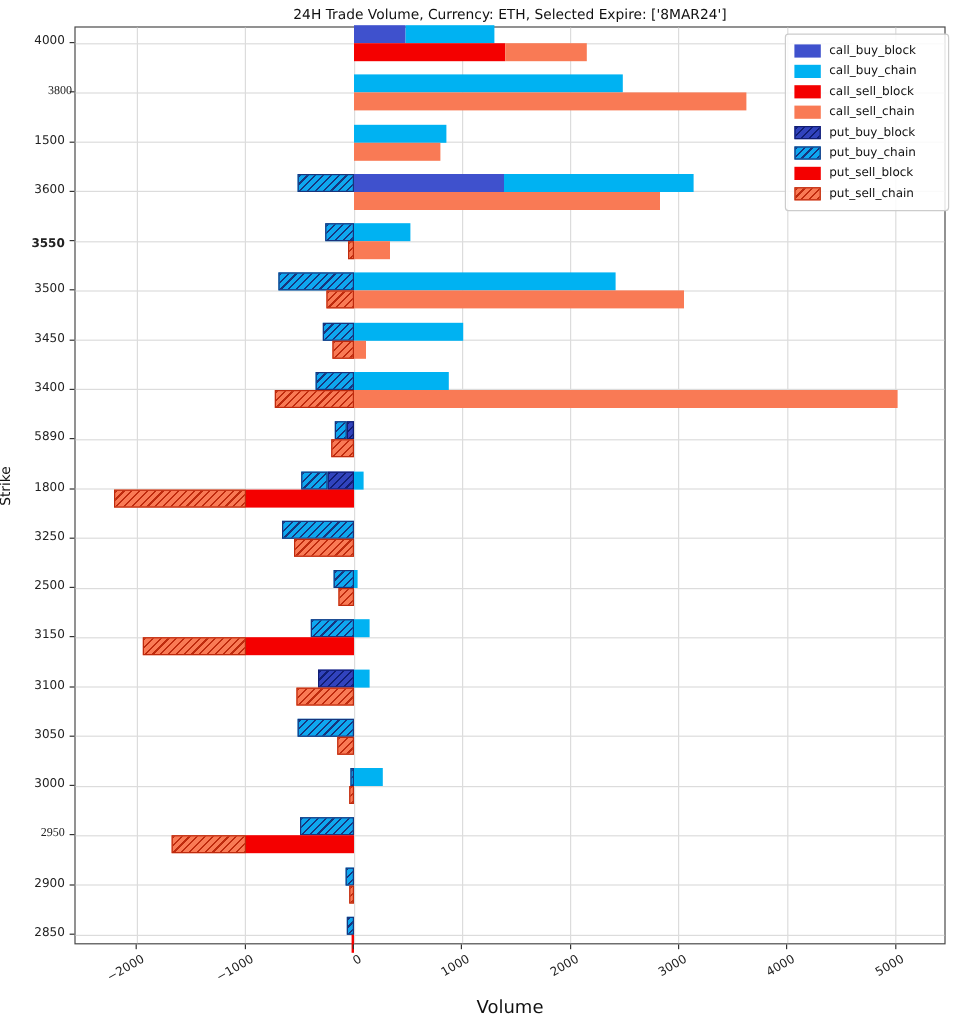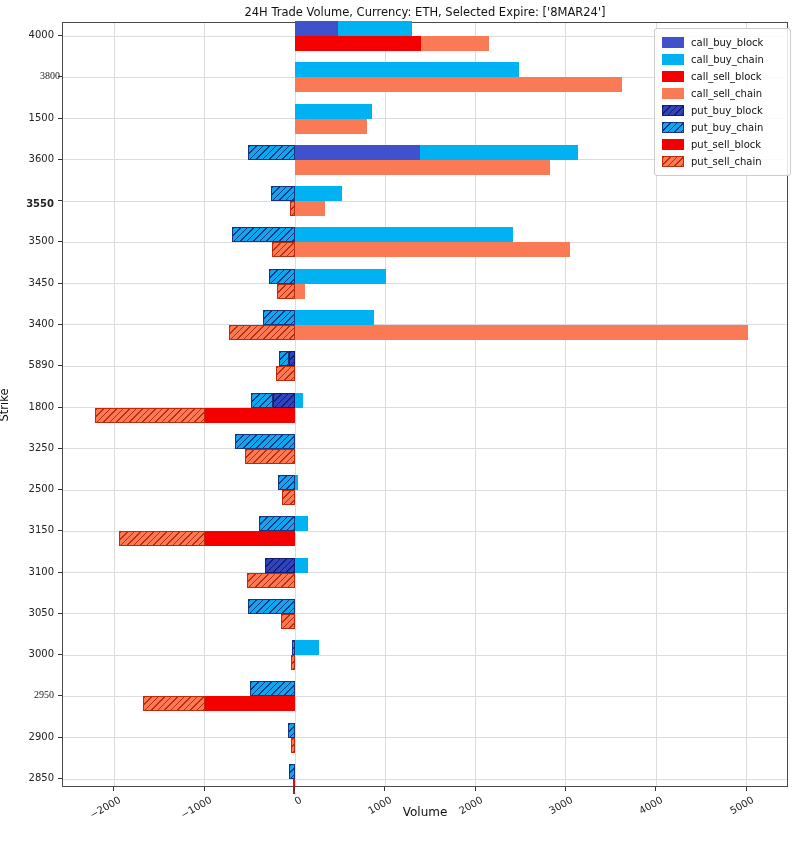--- a/index.html
+++ b/index.html
@@ -7,21 +7,21 @@
   .fig{position:absolute;inset:0;}
   .title{position:absolute;top:5px;left:62px;width:726px;text-align:center;font-size:11.5px;color:#111;}
   .plot{position:absolute;left:62px;top:22px;width:726px;height:765px;background:#fff;border:1px solid #4a4a4a;box-sizing:border-box;}
   .gridline-v{position:absolute;top:0;bottom:0;width:1px;background:#dcdcdc;}
   .gridline-h{position:absolute;left:0;right:0;height:1px;background:#dcdcdc;}
   .bar-seg{position:absolute;box-sizing:border-box;}
   .xtick-mark{position:absolute;width:1px;height:4px;background:#333;}
   .ytick-mark{position:absolute;height:1px;width:4px;background:#333;}
   .xtick-label{position:absolute;font-size:10px;color:#222;white-space:nowrap;transform:translateX(-100%) rotate(-30deg);transform-origin:100% 0;}
   .ytick-label{position:absolute;font-size:10px;color:#222;width:50px;text-align:right;}
-  .xlabel{position:absolute;left:62px;width:726px;top:805px;text-align:center;font-size:12px;color:#111;}
+  .xlabel{position:absolute;left:62px;width:726px;top:830px;text-align:center;font-size:15px;color:#111;}
   .ylabel{position:absolute;left:-26px;top:398px;font-size:11.5px;color:#111;transform:rotate(-90deg);width:60px;text-align:center;}
   .legend{position:absolute;left:654px;top:28px;width:137px;background:rgba(255,255,255,.85);border:1px solid #cccccc;border-radius:3px;padding:5px 7px;box-sizing:border-box;}
   .legend-entry{display:flex;align-items:center;height:17px;}
   .legend-swatch{width:22px;height:11px;margin-right:7px;box-sizing:border-box;flex:0 0 auto;}
   .legend-label{font-size:10px;color:#111;white-space:nowrap;}
 </style>
 </head>
 <body>
 
 <div class="fig">

